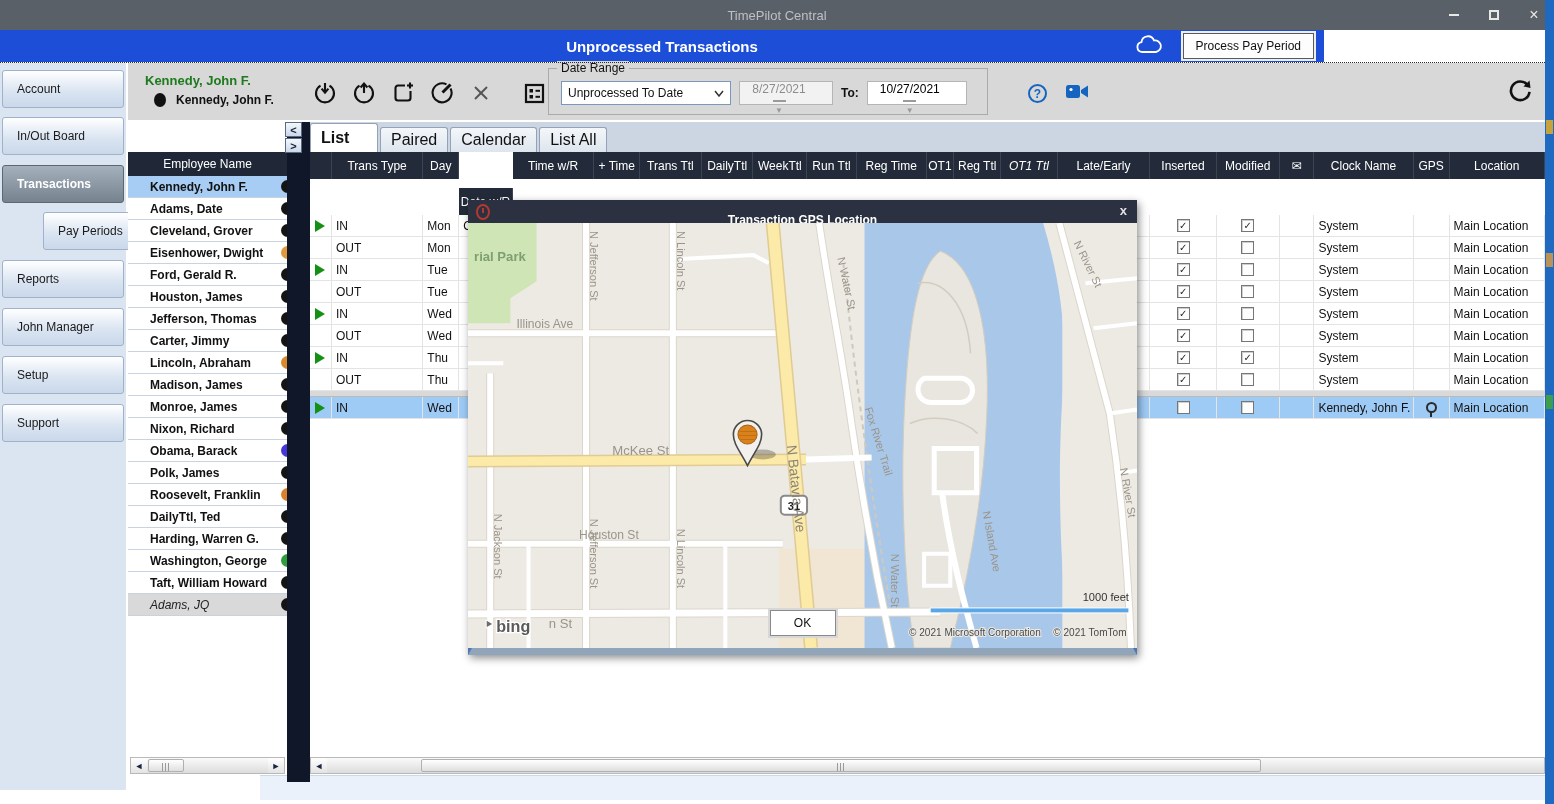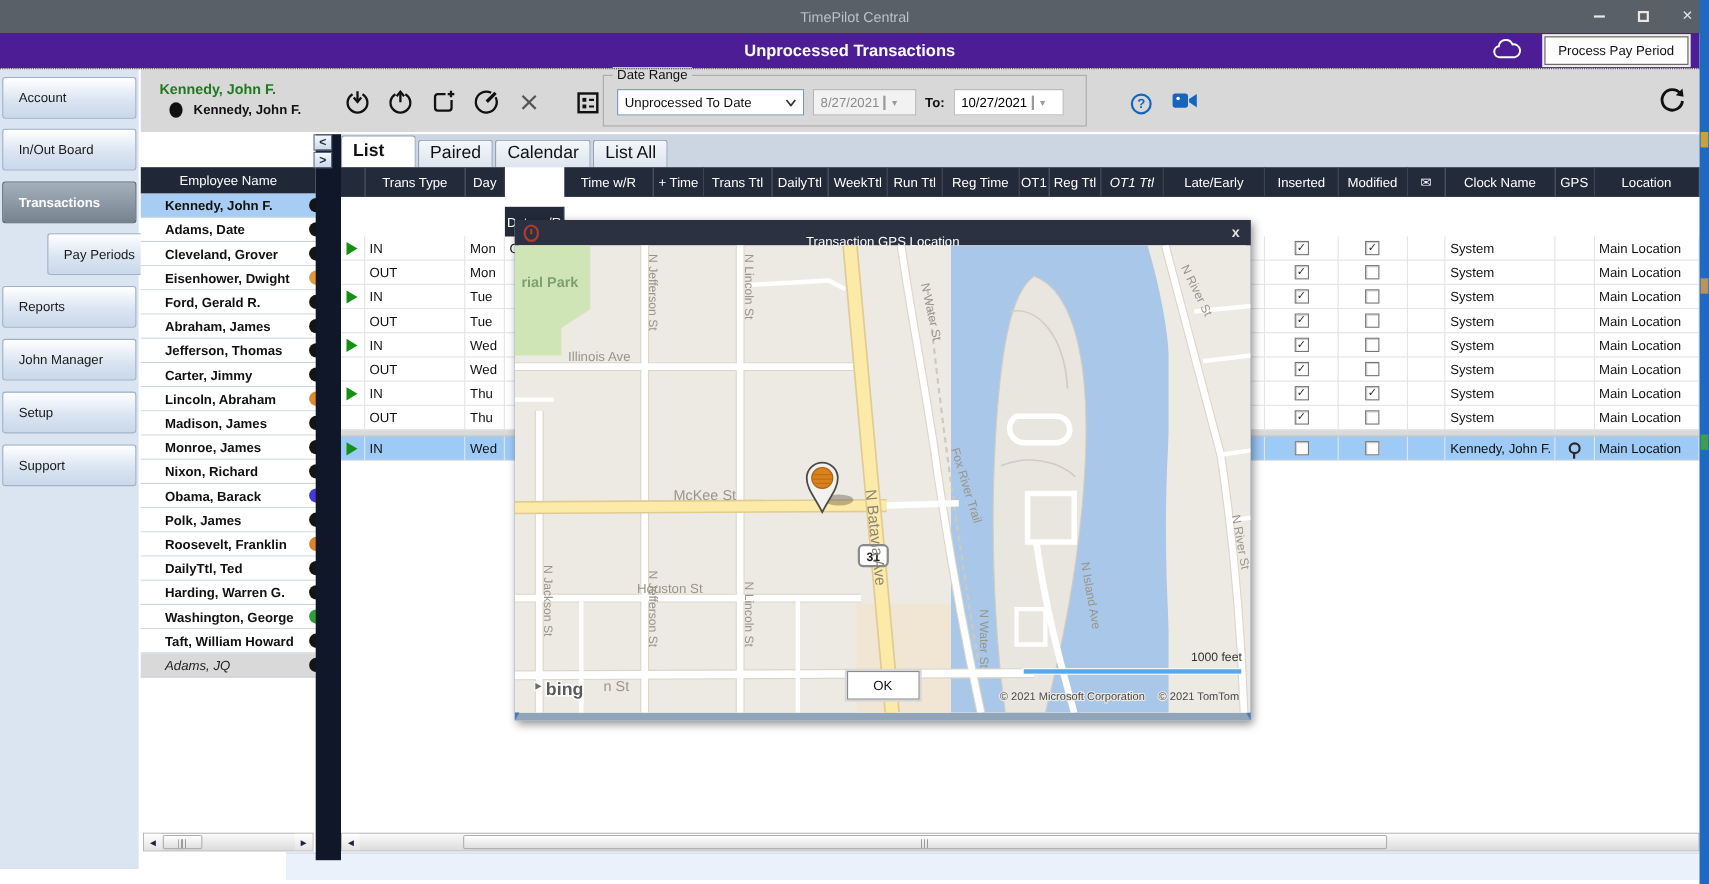--- a/index.html
+++ b/index.html
@@ -8,39 +8,39 @@
   #stage { position:relative; width:1554px; height:804px; background:#fff; overflow:hidden; }
 
   
   .titlebar { position:absolute; left:0; top:0; width:1554px; height:30px; background:#5a6067; display:flex; align-items:center; justify-content:center; }
   .titlebar .wtitle { color:#bcc0c5; font-size:13px; }
   .winctrls { position:absolute; right:12px; top:7px; display:flex; gap:24px; align-items:center; }
   .wbtn { width:16px; height:16px; display:flex; align-items:center; justify-content:center; color:#e8e8e8; font-size:14px; cursor:default; }
   .wbtn .minbar { width:10px; height:2px; background:#e8e8e8; }
   .wbtn .maxbox { width:10px; height:10px; border:2px solid #e8e8e8; }
 
-  .appheader { position:absolute; left:0; top:30px; width:1545px; height:32px; background:#4c1d95; display:flex; align-items:center; }
+  .appheader { position:absolute; left:0; top:30px; width:1324px; height:32px; background:#1d4ed8; display:flex; align-items:center; }
   .appheader .htitle { position:absolute; left:0; right:0; text-align:center; color:#fff; font-weight:bold; font-size:15px; }
   .cloud { position:absolute; right:160px; top:4px; }
   .ppbtn { position:absolute; right:10px; top:3px; height:26px; padding:0 12px; background:#fdfdfd; border:1px solid #5a5a5a; box-shadow:0 0 0 2px #eceef0; font-size:12px; color:#111; display:flex; align-items:center; }
   .dotline { position:absolute; left:0; top:62px; width:1545px; height:1px; border-top:1px dotted #2a2a2a; z-index:5; }
 
   
   .toolbar { position:absolute; left:128px; top:63px; width:1417px; height:57px; background:#d8d8d8; }
   .empgreen { position:absolute; left:17px; top:10px; color:#1d7a1d; font-weight:bold; font-size:13px; }
   .empsub { position:absolute; left:26px; top:30px; font-size:12px; font-weight:bold; color:#111; display:flex; align-items:center; gap:10px; }
   .empsub .bdot { width:12px; height:14px; border-radius:50%; background:#111; display:inline-block; }
   .tbicons { position:absolute; left:185px; top:18px; display:flex; gap:15px; align-items:center; }
   .tbicon { width:24px; height:24px; display:flex; align-items:center; justify-content:center; }
 
   .dr-group { position:absolute; left:420px; top:5px; width:440px; height:47px; border:1px solid #aaa; }
   .dr-legend { position:absolute; left:8px; top:-8px; background:#d8d8d8; padding:0 4px; font-size:12px; color:#111; }
   .dr-row { position:absolute; left:12px; top:12px; display:flex; align-items:center; gap:8px; }
   .combo { width:170px; height:24px; background:#fff; border:1px solid #7a97bd; display:flex; align-items:center; justify-content:space-between; padding:0 6px; font-size:12px; color:#111; }
-  .datebox { height:24px; background:#fff; border:1px solid #b5b5b5; display:flex; align-items:center; padding:0 20px 0 6px; font-size:12px; gap:4px; }
+  .datebox { height:24px; background:#fff; border:1px solid #b5b5b5; display:flex; align-items:center; padding:0 20px 0 6px; font-size:12px; gap:4px;flex-direction:column; }
   .datebox.disabled { background:#f2f2f2; color:#8c8c8c; }
   .tolabel { font-size:12px; font-weight:bold; color:#111; }
   .calicon { width:13px; height:13px; border:1px solid #9a9a9a; background:#eee;
              background-image:linear-gradient(#9a9a9a 1px,transparent 1px),linear-gradient(90deg,#9a9a9a 1px,transparent 1px);
              background-size:4px 4px; }
   .caldrop { font-size:8px; color:#9a9a9a; }
   .helpcam { position:absolute; left:900px; top:20px; display:flex; gap:18px; align-items:center; }
   .refresh { position:absolute; right:12px; top:16px; }
 
   
@@ -97,21 +97,21 @@
 
   
   .desktop-strip { position:absolute; right:0; top:0; width:9px; height:804px; background:#1f6ac0; }
   .desktop-strip .frag { position:absolute; left:1px; width:7px; height:14px; }
 
   
   .modal { position:absolute; left:468px; top:200px; width:669px; height:455px; z-index:10;
            border-left:4px solid #4a79b4; border-right:4px solid #4a79b4; border-bottom:7px solid #91a5ba;
            box-shadow:2px 3px 8px rgba(0,0,0,.45); background:#edeae4; }
   .modal-title { position:absolute; left:-4px; top:0; width:669px; height:23px; background:#2b3140; display:flex; align-items:center; justify-content:center; }
-  .modal-title .mtitle { color:#fff; font-size:12px; font-weight:normal;margin-top:16px; }
+  .modal-title .mtitle { color:#fff; font-size:12px; font-weight:bold;margin-top:16px; }
   .modal-logo { position:absolute; left:8px; top:4px; width:14px; height:16px; border:2px solid #b03a2e; border-radius:50%; }
   .modal-logo::after { content:''; position:absolute; left:4px; top:2px; width:2px; height:5px; background:#b03a2e; }
   .modal-close { position:absolute; right:10px; top:3px; color:#e3e3e3; font-size:13px; font-weight:bold; cursor:pointer; }
   .mapwrap { position:absolute; left:-4px; top:23px; width:669px; height:425px; overflow:hidden; }
   .okbtn { position:absolute; left:50%; transform:translateX(-50%); bottom:12px; width:66px; height:26px; background:#fff; border:1px solid #8a8a8a; box-shadow:0 0 0 2px #d8d8d8; font-size:12px; color:#111; display:flex; align-items:center; justify-content:center; cursor:pointer; }
 
   svg text { font-family:"Liberation Sans","DejaVu Sans",sans-serif; }
 </style>
 </head>
 <body>
@@ -264,21 +264,21 @@
         </div>
         <div class="emp-row">
           <span>Eisenhower, Dwight</span>
           <span class="emp-dot" style="background: rgb(224, 154, 60);"></span>
         </div>
         <div class="emp-row">
           <span>Ford, Gerald R.</span>
           <span class="emp-dot" style="background: rgb(20, 20, 20);"></span>
         </div>
         <div class="emp-row">
-          <span>Abraham, James</span>
+          <span>Houston, James</span>
           <span class="emp-dot" style="background: rgb(20, 20, 20);"></span>
         </div>
         <div class="emp-row">
           <span>Jefferson, Thomas</span>
           <span class="emp-dot" style="background: rgb(20, 20, 20);"></span>
         </div>
         <div class="emp-row">
           <span>Carter, Jimmy</span>
           <span class="emp-dot" style="background: rgb(20, 20, 20);"></span>
         </div>

